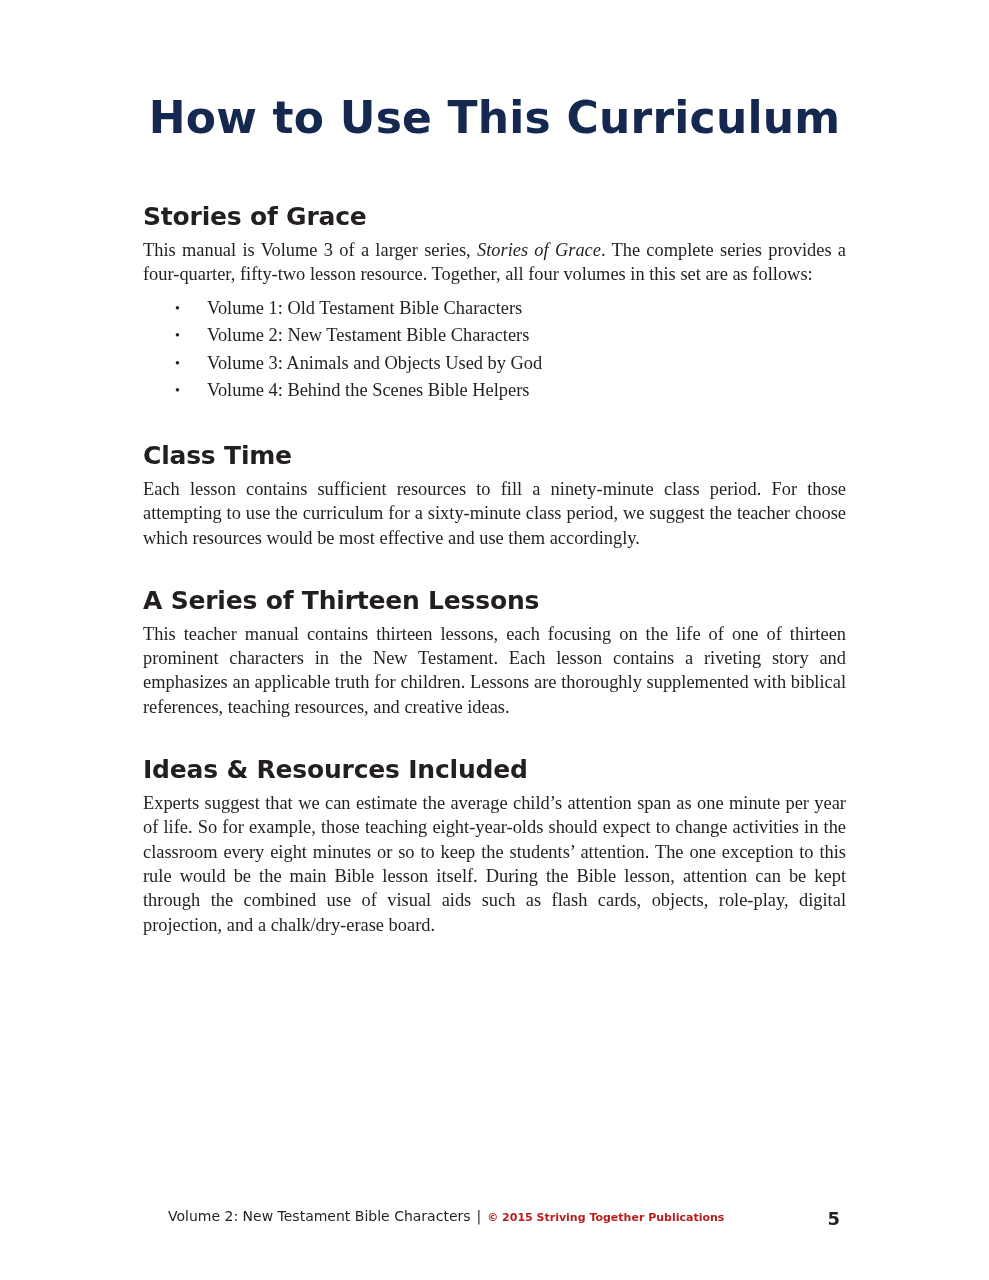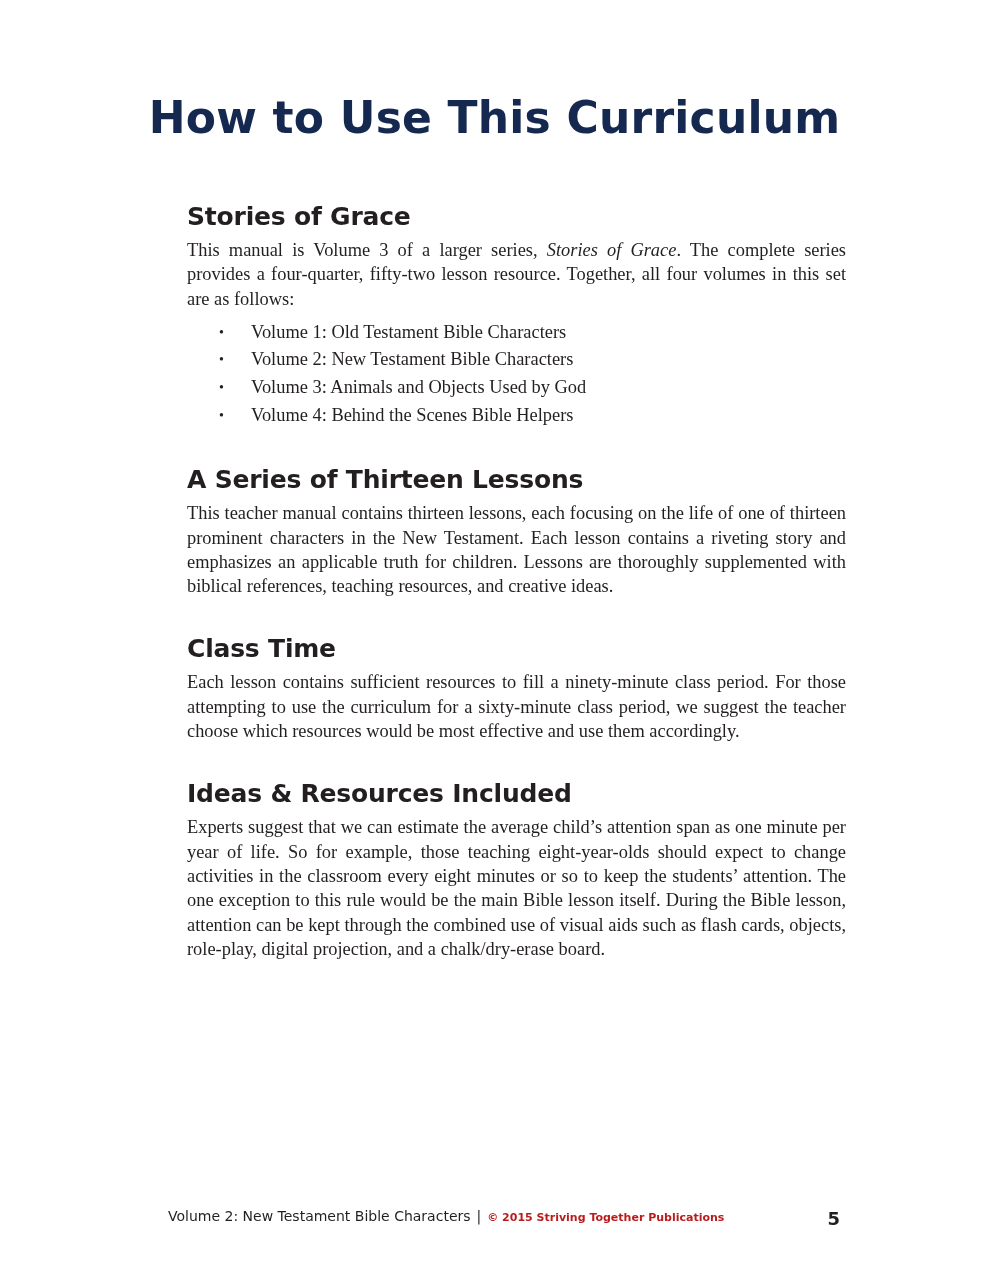--- a/index.html
+++ b/index.html
@@ -52,21 +52,20 @@
     }
     .para.indent {
       text-indent: 36px;
       margin-top: 8px;
     }
     .para .ital {
       font-style: italic;
     }
     .section {
       margin-bottom: 34px;
-      margin-left: 44px;
     }
     .bullets {
       list-style: none;
       margin: 8px 0 0 0;
       padding: 0;
     }
     .bullets li {
       font-family: "Liberation Serif", serif;
       font-size: 18.4px;
       line-height: 27.6px;
@@ -121,27 +120,27 @@
     <p class="para"><span>This manual is Volume 3 of a larger series, </span><span class="ital">Stories of Grace</span><span>. The complete series provides a four-quarter, fifty-two lesson resource. Together, all four volumes in this set are as follows:</span></p>
     <ul class="bullets">
       <li><span class="bullet">•</span><span>Volume 1: Old Testament Bible Characters</span></li>
       <li><span class="bullet">•</span><span>Volume 2: New Testament Bible Characters</span></li>
       <li><span class="bullet">•</span><span>Volume 3: Animals and Objects Used by God</span></li>
       <li><span class="bullet">•</span><span>Volume 4: Behind the Scenes Bible Helpers</span></li>
     </ul>
   </div>
 
   <div class="section">
-    <h2 class="section-heading">A Series of Thirteen Lessons</h2>
-    <p class="para">This teacher manual contains thirteen lessons, each focusing on the life of one of thirteen prominent characters in the New Testament. Each lesson contains a riveting story and emphasizes an applicable truth for children. Lessons are thoroughly supplemented with biblical references, teaching resources, and creative ideas.</p>
+    <h2 class="section-heading">Class Time</h2>
+    <p class="para">Each lesson contains sufficient resources to fill a ninety-minute class period. For those attempting to use the curriculum for a sixty-minute class period, we suggest the teacher choose which resources would be most effective and use them accordingly.</p>
   </div>
 
   <div class="section">
-    <h2 class="section-heading">Class Time</h2>
-    <p class="para">Each lesson contains sufficient resources to fill a ninety-minute class period. For those attempting to use the curriculum for a sixty-minute class period, we suggest the teacher choose which resources would be most effective and use them accordingly.</p>
+    <h2 class="section-heading">A Series of Thirteen Lessons</h2>
+    <p class="para">This teacher manual contains thirteen lessons, each focusing on the life of one of thirteen prominent characters in the New Testament. Each lesson contains a riveting story and emphasizes an applicable truth for children. Lessons are thoroughly supplemented with biblical references, teaching resources, and creative ideas.</p>
   </div>
 
 
   <div class="section">
     <h2 class="section-heading">Ideas &amp; Resources Included</h2>
     <p class="para">Experts suggest that we can estimate the average child’s attention span as one minute per year of life. So for example, those teaching eight-year-olds should expect to change activities in the classroom every eight minutes or so to keep the students’ attention. The one exception to this rule would be the main Bible lesson itself. During the Bible lesson, attention can be kept through the combined use of visual aids such as flash cards, objects, role-play, digital projection, and a chalk/dry-erase board.</p>
   </div>
 
 </div>
 

